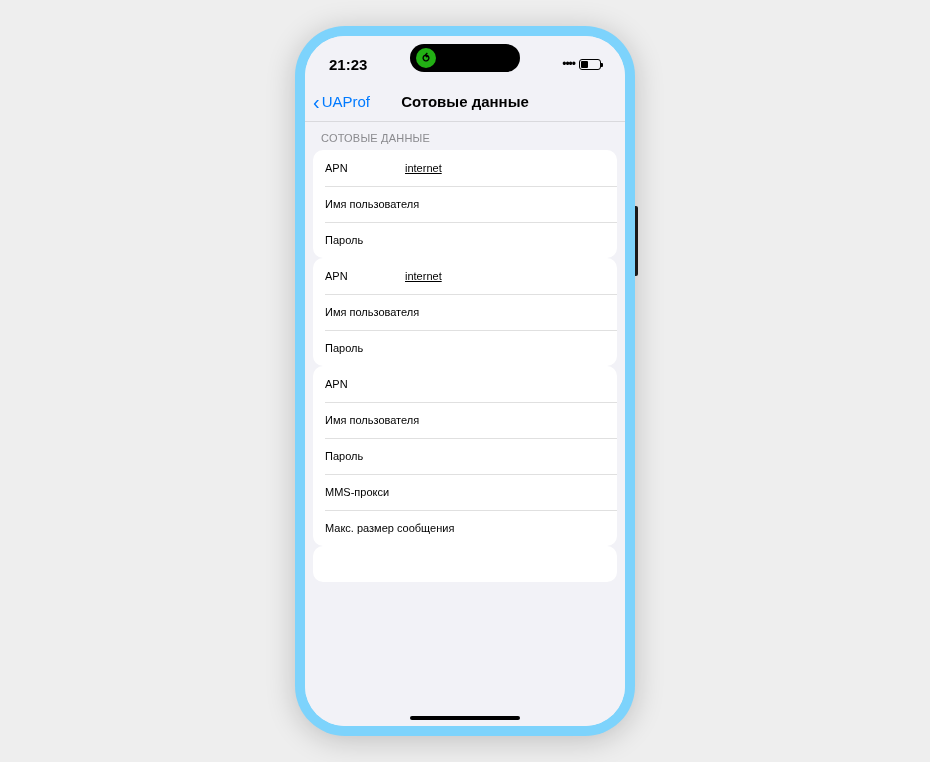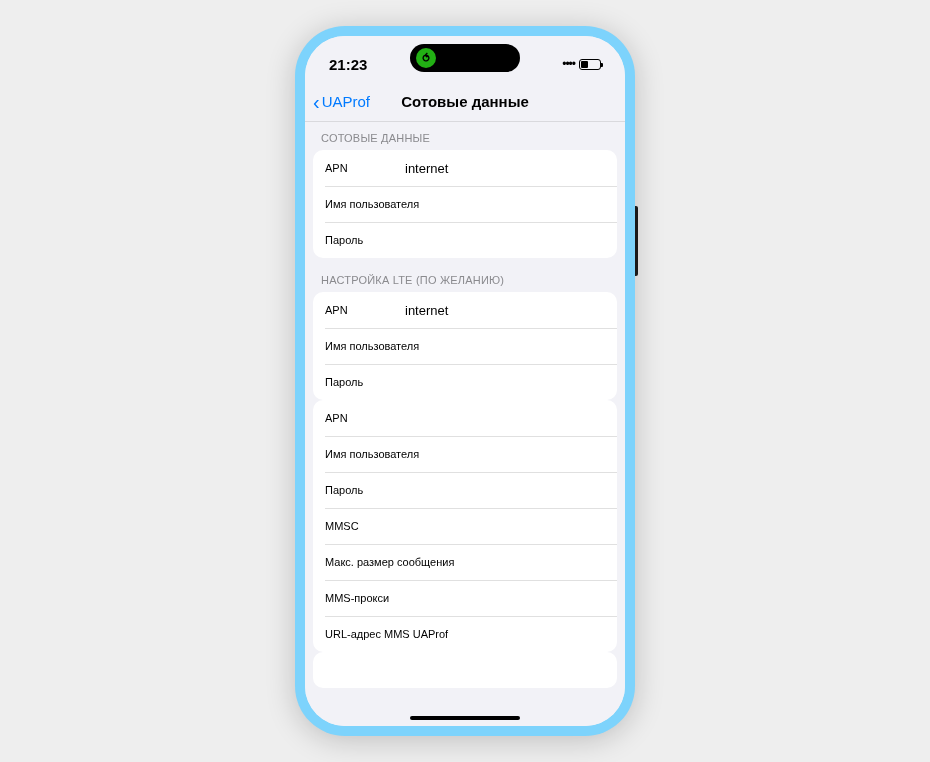--- a/index.html
+++ b/index.html
@@ -170,25 +170,26 @@
     right: 0;
     height: 0.5px;
     background: rgba(0,0,0,0.12);
   }
   .row-label {
     font-size: 11px;
     color: #000;
     flex: 0 0 auto;
   }
   .row-value {
-    font-size: 13px;
+    font-size: 11px;
     color: #000;
     margin-left: auto;
     flex: 1;
     padding-left: 20px;
+    text-decoration: underline;
   }
   .row.kv .row-label { width: 60px; }
   .home-indicator {
     position: absolute;
     bottom: 6px;
     left: 50%;
     transform: translateX(-50%);
     width: 110px;
     height: 4px;
     background: #000;
@@ -242,21 +243,20 @@
           <span class="row-value">internet</span>
         </div>
         <div class="row">
           <span class="row-label">Имя пользователя</span>
         </div>
         <div class="row">
           <span class="row-label">Пароль</span>
         </div>
       </div>
 
-      <div class="section-header">НАСТРОЙКА LTE (ПО ЖЕЛАНИЮ)</div>
       <div class="group">
         <div class="row kv">
           <span class="row-label">APN</span>
           <span class="row-value">internet</span>
         </div>
         <div class="row">
           <span class="row-label">Имя пользователя</span>
         </div>
         <div class="row">
           <span class="row-label">Пароль</span>
@@ -267,30 +267,24 @@
         <div class="row">
           <span class="row-label">APN</span>
         </div>
         <div class="row">
           <span class="row-label">Имя пользователя</span>
         </div>
         <div class="row">
           <span class="row-label">Пароль</span>
         </div>
         <div class="row">
-          <span class="row-label">MMSC</span>
+          <span class="row-label">MMS-прокси</span>
         </div>
         <div class="row">
           <span class="row-label">Макс. размер сообщения</span>
-        </div>
-        <div class="row">
-          <span class="row-label">MMS-прокси</span>
-        </div>
-        <div class="row">
-          <span class="row-label">URL-адрес MMS UAProf</span>
         </div>
       </div>
 
       <div class="group">
         <div class="row kv">
           
           
         </div>
       </div>
 

